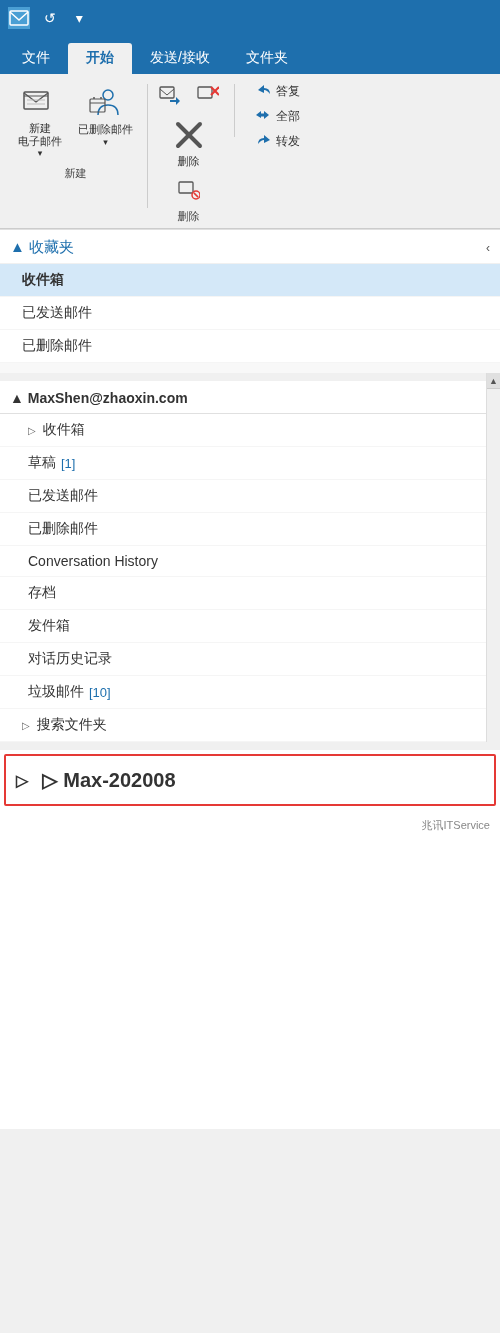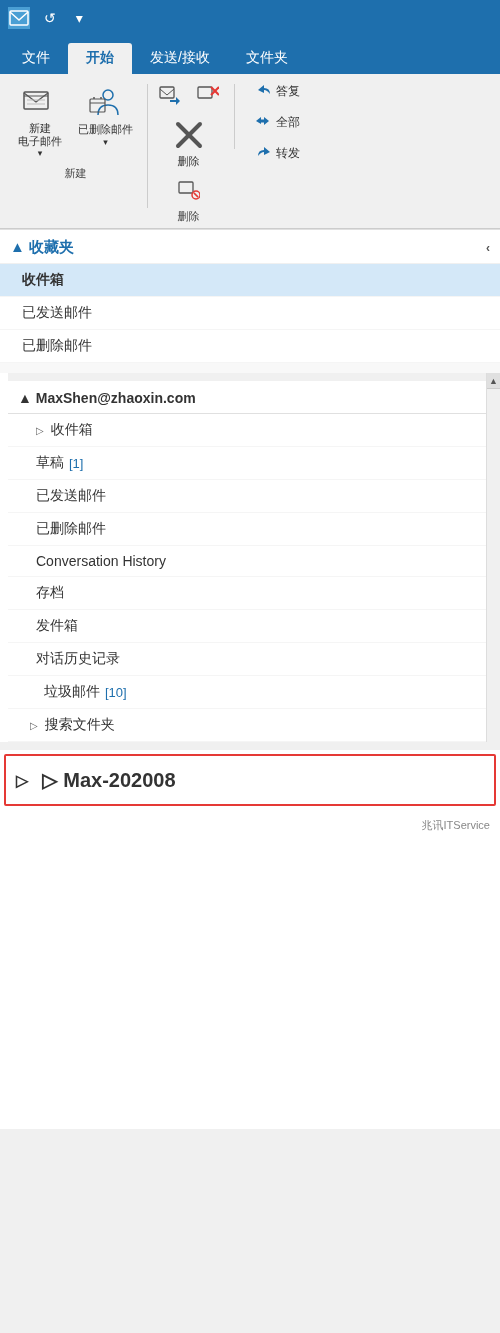--- a/index.html
+++ b/index.html
@@ -119,21 +119,21 @@
       color: #333;
     }
     .ribbon-btn-small .btn-icon-sm {
       width: 26px; height: 26px;
       display: flex; align-items: center; justify-content: center;
       font-size: 16px;
     }
     .ribbon-right-group {
       display: flex;
       flex-direction: column;
-      gap: 8px;
+      gap: 2px;
       margin-left: 8px;
     }
     .ribbon-right-btn {
       display: flex;
       align-items: center;
       gap: 4px;
       font-size: 12px;
       color: #333;
       cursor: pointer;
       padding: 2px 5px;
@@ -150,21 +150,21 @@
       min-height: 900px;
       width: 100%;
       border-top: 1px solid #e0e0e0;
     }
 
     
     .section-header {
       background: white;
       padding: 8px 10px 6px;
       font-size: 15px;
-      font-weight: bold;
+      font-weight: normal;
       color: #1e6fad;
       display: flex;
       align-items: center;
       justify-content: space-between;
       border-bottom: 1px solid #f0f0f0;
     }
     .expand-arrow-right {
       font-size: 12px;
       color: #555;
     }
@@ -226,21 +226,20 @@
     .scrollbar-up {
       width: 14px; height: 16px;
       background: #e0e0e0;
       display: flex; align-items: center; justify-content: center;
       font-size: 9px; color: #555;
       cursor: pointer;
       border-bottom: 1px solid #ccc;
     }
     .account-inner {
       padding-right: 14px;
-      margin-left: 8px;
     }
 
     
     .bottom-section {
       background: white;
       border: 2px solid #e53935;
       margin: 4px 4px;
       border-radius: 2px;
       padding: 12px 10px 12px 10px;
       font-size: 20px;
@@ -453,21 +452,21 @@
       </div>
       <div class="folder-item" style="padding-left:28px;">
         <span>存档</span>
       </div>
       <div class="folder-item" style="padding-left:28px;">
         <span>发件箱</span>
       </div>
       <div class="folder-item" style="padding-left:28px;">
         <span>对话历史记录</span>
       </div>
-      <div class="folder-item" style="padding-left:36px;">
+      <div class="folder-item" style="padding-left:28px;">
         <span>垃圾邮件</span>
         <span class="badge"> [10]</span>
       </div>
       <div class="folder-item" style="padding-left:22px;">
         <span class="expand-icon">▷</span>
         <span>搜索文件夹</span>
       </div>
     </div>
   </div>
 

